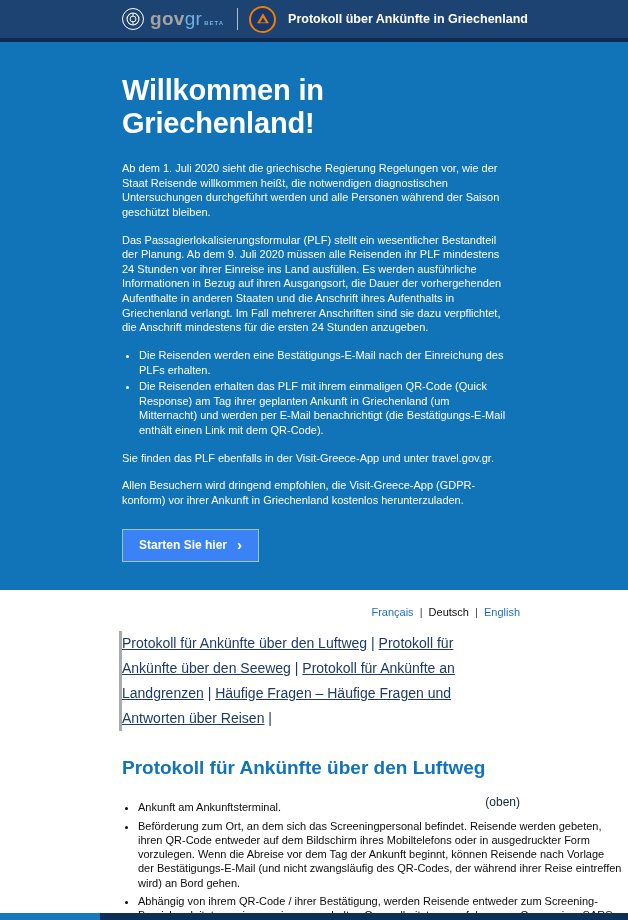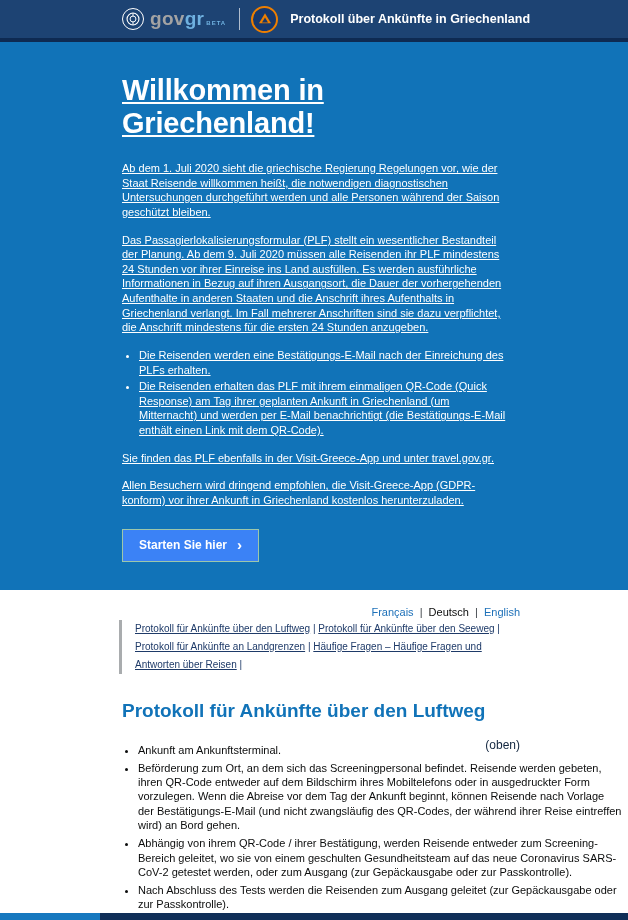--- a/index.html
+++ b/index.html
@@ -20,21 +20,21 @@
     padding-left: 122px;
   }
   .emblem {
     width: 22px; height: 22px; flex: none;
     border-radius: 50%; border: 1.5px solid #fff;
     display: flex; align-items: center; justify-content: center;
   }
   .emblem svg { width: 14px; height: 14px; }
   .brand { display: flex; align-items: baseline; margin-left: 6px; }
   .brand-gov { color: #a3a3a3; font-size: 19px; font-weight: bold; letter-spacing: .3px; }
-  .brand-gr  { color: #6fb1e0; font-size: 19px; font-weight: bold; letter-spacing: .3px; }
+  .brand-gr  { color: #6fb1e0; font-size: 19px; font-weight: normal; letter-spacing: .3px; }
   .brand-beta{ color: #6fb1e0; font-size: 6px; font-weight: bold; letter-spacing: 1px; margin-left: 2px; }
   .hdr-divider { width: 1px; height: 22px; background: rgba(255,255,255,.65); margin: 0 11px 0 13px; }
   .cp-logo {
     width: 27px; height: 27px; flex: none; border-radius: 50%;
     background: #16386e; border: 2.5px solid #ee7f00; position: relative;
   }
   .cp-tri {
     position: absolute; left: 50%; top: 50%; transform: translate(-50%, -58%);
     width: 0; height: 0;
     border-left: 6px solid transparent; border-right: 6px solid transparent;
@@ -42,21 +42,21 @@
   }
   .cp-tri-inner {
     position: absolute; left: 50%; top: 50%; transform: translate(-50%, -30%);
     width: 0; height: 0;
     border-left: 3px solid transparent; border-right: 3px solid transparent;
     border-bottom: 5px solid #16386e;
   }
   .hdr-title { color: #fff; font-weight: bold; font-size: 12.5px; margin-left: 12px; white-space: nowrap; }
 
   
-  .hero { background: #1173b8; color: #fff; padding: 18px 0 28px; text-decoration: underline; }
+  .hero { background: #1173b8; color: #fff; padding: 18px 0 28px; }
   .hero-inner { margin-left: 122px; width: 386px; }
   .hero h1 { font-size: 29px; font-weight: bold; margin: 14px 0 21px; letter-spacing: -.2px; }
   .hero p  { font-size: 11px; line-height: 1.33; margin: 0 0 13px; }
   .hero ul { margin: 0 0 13px; padding-left: 17px; }
   .hero li { font-size: 11px; line-height: 1.33; margin-bottom: 2px; }
   .hero .gap-b { margin-bottom: 18px; }
   .cta {
     display: inline-flex; align-items: center; gap: 10px;
     background: #3b82f6; border: 1px solid #9cc7ab;
     color: #fff; font-weight: bold; font-size: 12px;
@@ -68,23 +68,23 @@
   
   .lang-bar {
     margin: 16px 0 0 122px; width: 398px;
     text-align: right; font-size: 11px;
   }
   .lang-bar a { color: #1d70b8; text-decoration: none; cursor: pointer; }
   .lang-current { color: #0b0c0c; }
   .lang-sep { color: #3f4449; margin: 0 3px; }
 
   .toc {
-    margin: 2px 0 0 119px; width: 392px;
-    border-left: 3px solid #a9acae; padding-left: 13px;
-    font-size: 10px; line-height: 1.8;
+    margin: 13px 0 0 119px; width: 392px;
+    border-left: 3px solid #a9acae; 
+    font-size: 14px; line-height: 1.8;
   }
   .toc a { color: #1e3a68; text-decoration: underline; cursor: pointer; }
   .toc .toc-sep { color: #1e3a68; }
 
   .section-head { margin: 26px 0 0 122px; width: 398px; position: relative; }
   .section-head h2 { color: #1173b8; font-size: 19px; font-weight: bold; margin: 0; }
   .top-link {
     position: absolute; right: 0; top: 38px;
     font-size: 12px; color: #12263f; text-decoration: none; cursor: pointer; text-align: center;
   }

